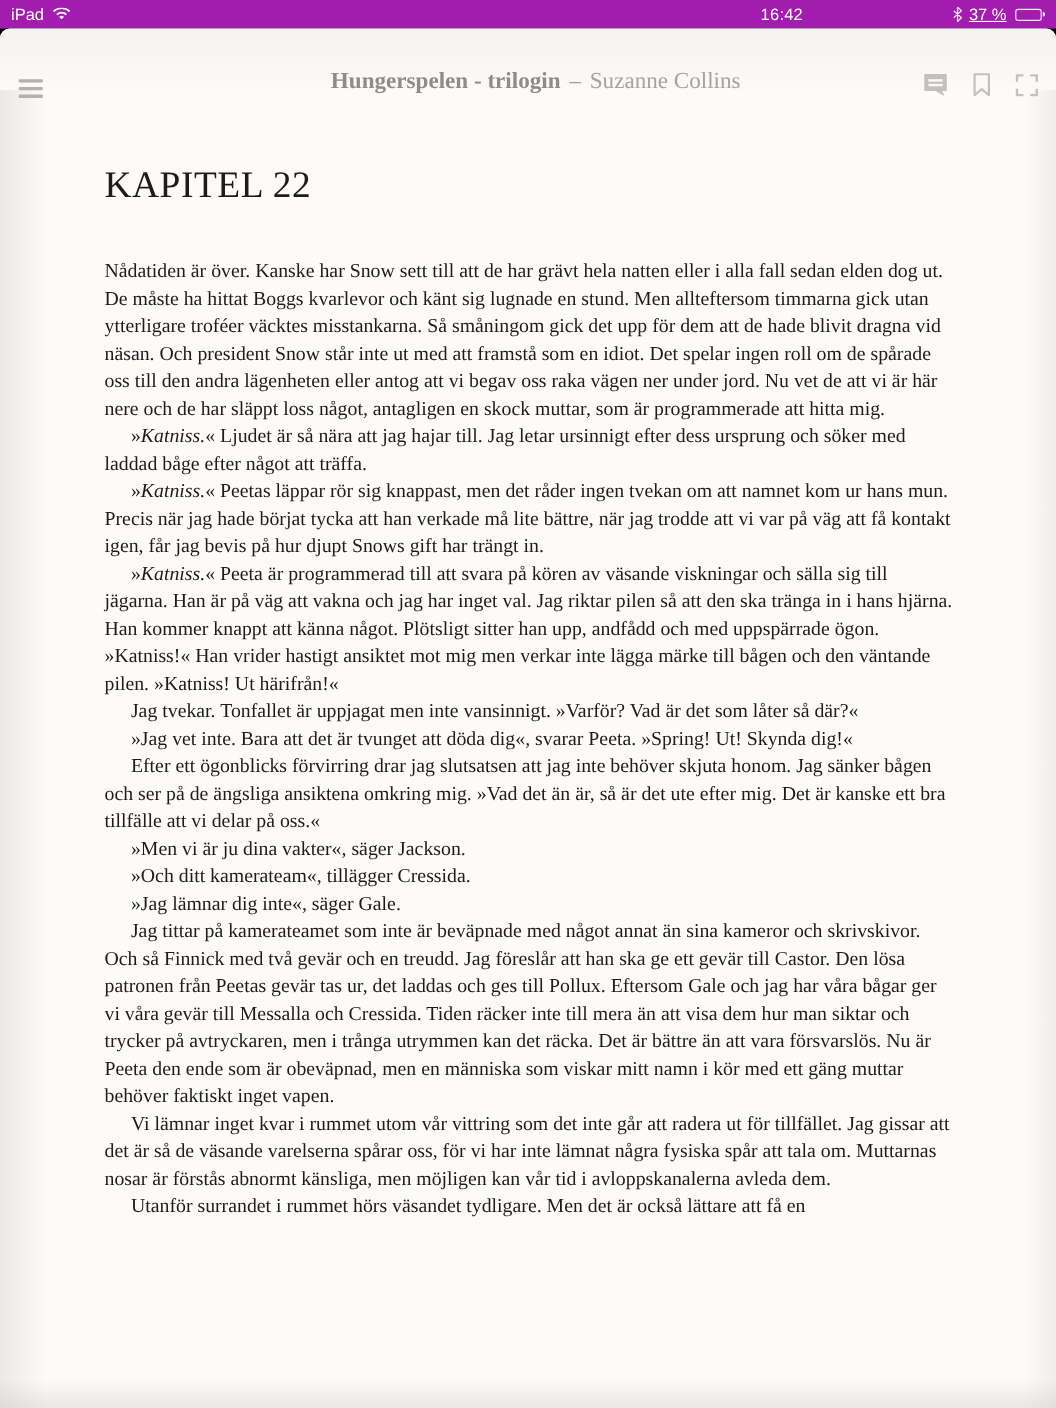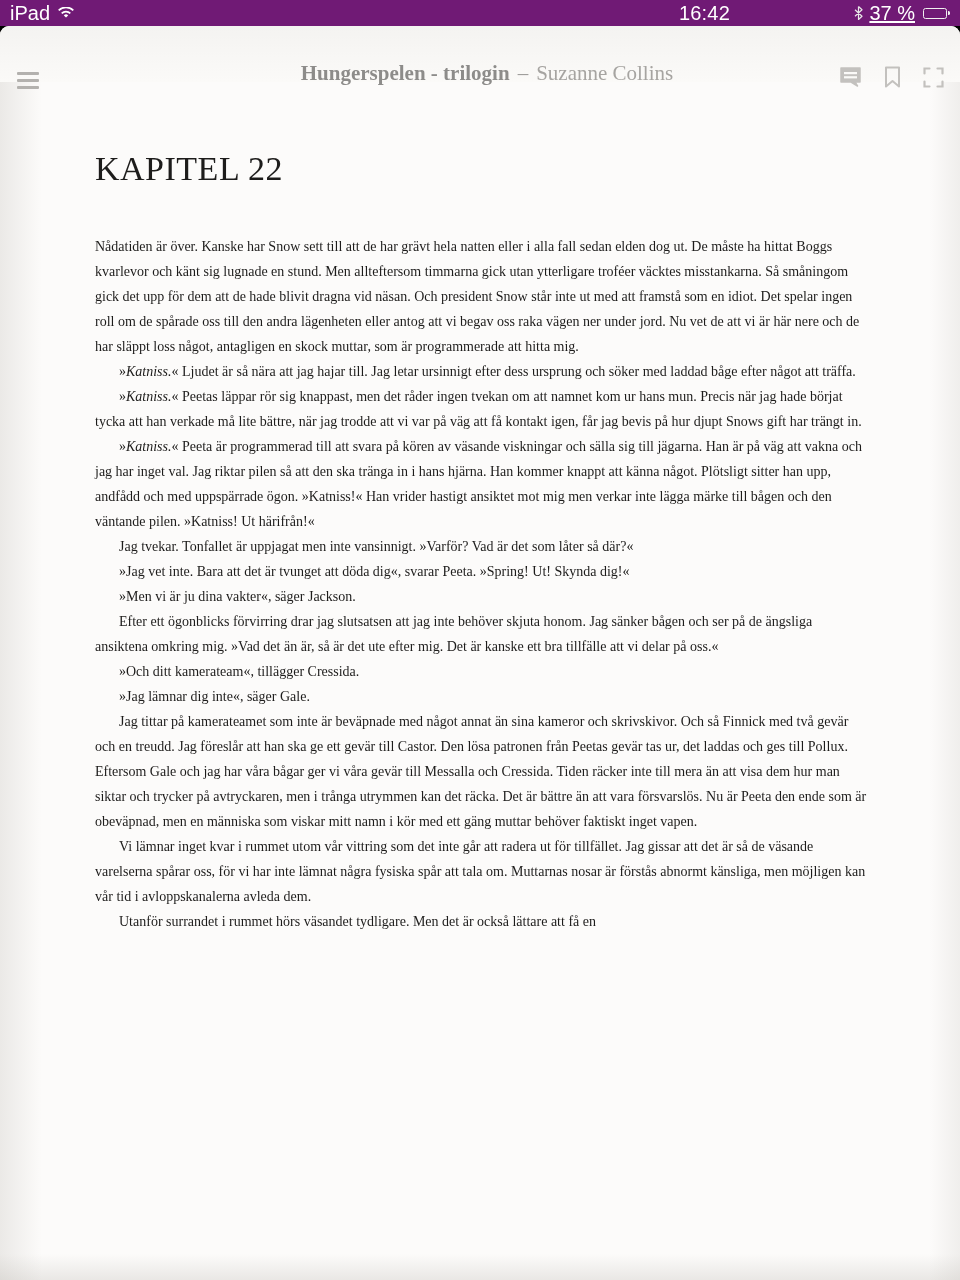--- a/index.html
+++ b/index.html
@@ -7,23 +7,23 @@
   body {
     background: #000;
     font-family: "Liberation Sans", sans-serif;
     position: relative;
     overflow: hidden;
   }
 
   
   .status-bar {
     position: absolute; top: 0; left: 0; right: 0; height: 26px;
-    background: #701a75; color: #fff;
+    background: #a21caf; color: #fff;
     display: flex; align-items: center;
-    font-size: 20px;
+    font-size: 15px;
     padding: 0 10px;
   }
   .status-left { display: flex; align-items: center; gap: 7px; width: 220px; }
   .status-center { flex: 1; text-align: right; font-weight: 500; letter-spacing: .2px; }
   .status-right { display: flex; align-items: center; gap: 6px; width: 220px; justify-content: flex-end; text-decoration: underline; }
   .wifi-svg, .bt-svg { display: block; }
   .battery { display: flex; align-items: center; gap: 1px; margin-left: 2px; }
   .battery-body {
     width: 24px; height: 11px; border: 1px solid #f0f0f0; border-radius: 2.5px;
     padding: 1px; position: relative;
@@ -82,21 +82,21 @@
     padding: 68px 95px 0 95px;
     font-family: "Liberation Serif", serif;
     color: #1d1c1b;
   }
   .chapter-heading {
     font-size: 34px;
     font-weight: normal;
     letter-spacing: .5px;
     margin-bottom: 46px;
   }
-  .book-text { width: 772px; font-size: 14px; line-height: 25px; text-align: left; }
+  .book-text { width: 772px; font-size: 18px; line-height: 25px; text-align: left; }
   .book-text p { margin: 0; }
   .book-text p.indent { text-indent: 24px; }
   .book-text em { }
 </style>
 </head>
 <body>
 
 <div class="status-bar">
   <div class="status-left">
     <span>iPad</span>
@@ -149,22 +149,22 @@
 
   <div class="content">
     <h1 class="chapter-heading">KAPITEL 22</h1>
     <div class="book-text">
         <p><span>Nådatiden är över. Kanske har Snow sett till att de har grävt hela natten eller i alla fall sedan elden dog ut. De måste ha hittat Boggs kvarlevor och känt sig lugnade en stund. Men allteftersom timmarna gick utan ytterligare troféer väcktes misstankarna. Så småningom gick det upp för dem att de hade blivit dragna vid näsan. Och president Snow står inte ut med att framstå som en idiot. Det spelar ingen roll om de spårade oss till den andra lägenheten eller antog att vi begav oss raka vägen ner under jord. Nu vet de att vi är här nere och de har släppt loss något, antagligen en skock muttar, som är programmerade att hitta mig.</span></p>
         <p class="indent"><span>»</span><em>Katniss.</em><span>« Ljudet är så nära att jag hajar till. Jag letar ursinnigt efter dess ursprung och söker med laddad båge efter något att träffa.</span></p>
         <p class="indent"><span>»</span><em>Katniss.</em><span>« Peetas läppar rör sig knappast, men det råder ingen tvekan om att namnet kom ur hans mun. Precis när jag hade börjat tycka att han verkade må lite bättre, när jag trodde att vi var på väg att få kontakt igen, får jag bevis på hur djupt Snows gift har trängt in.</span></p>
         <p class="indent"><span>»</span><em>Katniss.</em><span>« Peeta är programmerad till att svara på kören av väsande viskningar och sälla sig till jägarna. Han är på väg att vakna och jag har inget val. Jag riktar pilen så att den ska tränga in i hans hjärna. Han kommer knappt att känna något. Plötsligt sitter han upp, andfådd och med uppspärrade ögon. »Katniss!« Han vrider hastigt ansiktet mot mig men verkar inte lägga märke till bågen och den väntande pilen. »Katniss! Ut härifrån!«</span></p>
         <p class="indent"><span>Jag tvekar. Tonfallet är uppjagat men inte vansinnigt. »Varför? Vad är det som låter så där?«</span></p>
         <p class="indent"><span>»Jag vet inte. Bara att det är tvunget att döda dig«, svarar Peeta. »Spring! Ut! Skynda dig!«</span></p>
+        <p class="indent"><span>Efter ett ögonblicks förvirring drar jag slutsatsen att jag inte behöver skjuta honom. Jag sänker bågen och ser på de ängsliga ansiktena omkring mig. »Vad det än är, så är det ute efter mig. Det är kanske ett bra tillfälle att vi delar på oss.«</span></p>
         <p class="indent"><span>»Men vi är ju dina vakter«, säger Jackson.</span></p>
-        <p class="indent"><span>Efter ett ögonblicks förvirring drar jag slutsatsen att jag inte behöver skjuta honom. Jag sänker bågen och ser på de ängsliga ansiktena omkring mig. »Vad det än är, så är det ute efter mig. Det är kanske ett bra tillfälle att vi delar på oss.«</span></p>
         <p class="indent"><span>»Och ditt kamerateam«, tillägger Cressida.</span></p>
         <p class="indent"><span>»Jag lämnar dig inte«, säger Gale.</span></p>
         <p class="indent"><span>Jag tittar på kamerateamet som inte är beväpnade med något annat än sina kameror och skrivskivor. Och så Finnick med två gevär och en treudd. Jag föreslår att han ska ge ett gevär till Castor. Den lösa patronen från Peetas gevär tas ur, det laddas och ges till Pollux. Eftersom Gale och jag har våra bågar ger vi våra gevär till Messalla och Cressida. Tiden räcker inte till mera än att visa dem hur man siktar och trycker på avtryckaren, men i trånga utrymmen kan det räcka. Det är bättre än att vara försvarslös. Nu är Peeta den ende som är obeväpnad, men en människa som viskar mitt namn i kör med ett gäng muttar behöver faktiskt inget vapen.</span></p>
         <p class="indent"><span>Vi lämnar inget kvar i rummet utom vår vittring som det inte går att radera ut för tillfället. Jag gissar att det är så de väsande varelserna spårar oss, för vi har inte lämnat några fysiska spår att tala om. Muttarnas nosar är förstås abnormt känsliga, men möjligen kan vår tid i avloppskanalerna avleda dem.</span></p>
         <p class="indent"><span>Utanför surrandet i rummet hörs väsandet tydligare. Men det är också lättare att få en</span></p>
       </div>
   </div>
 </div>
 
 </body></html>

